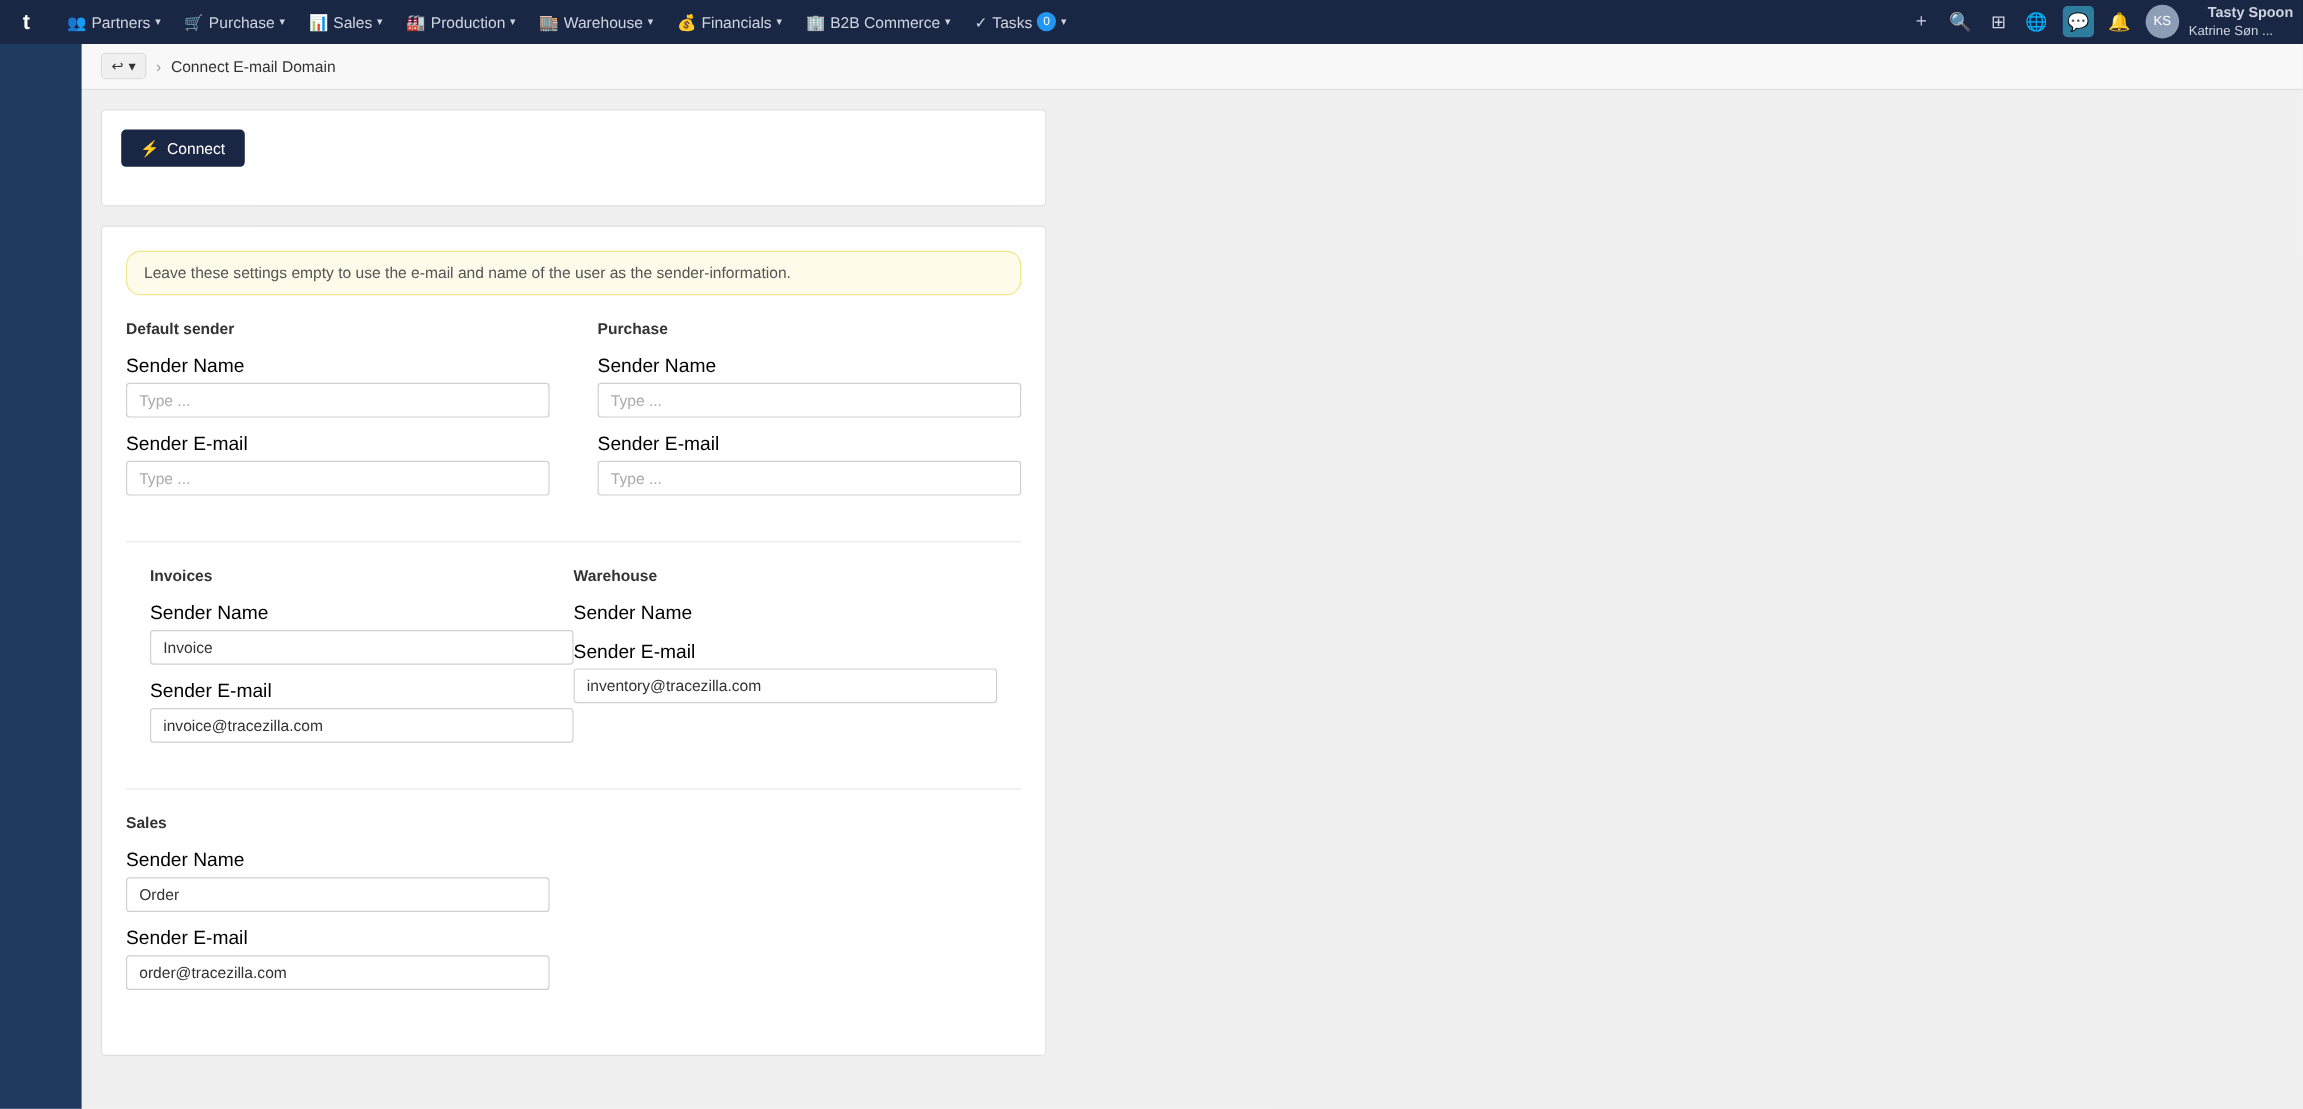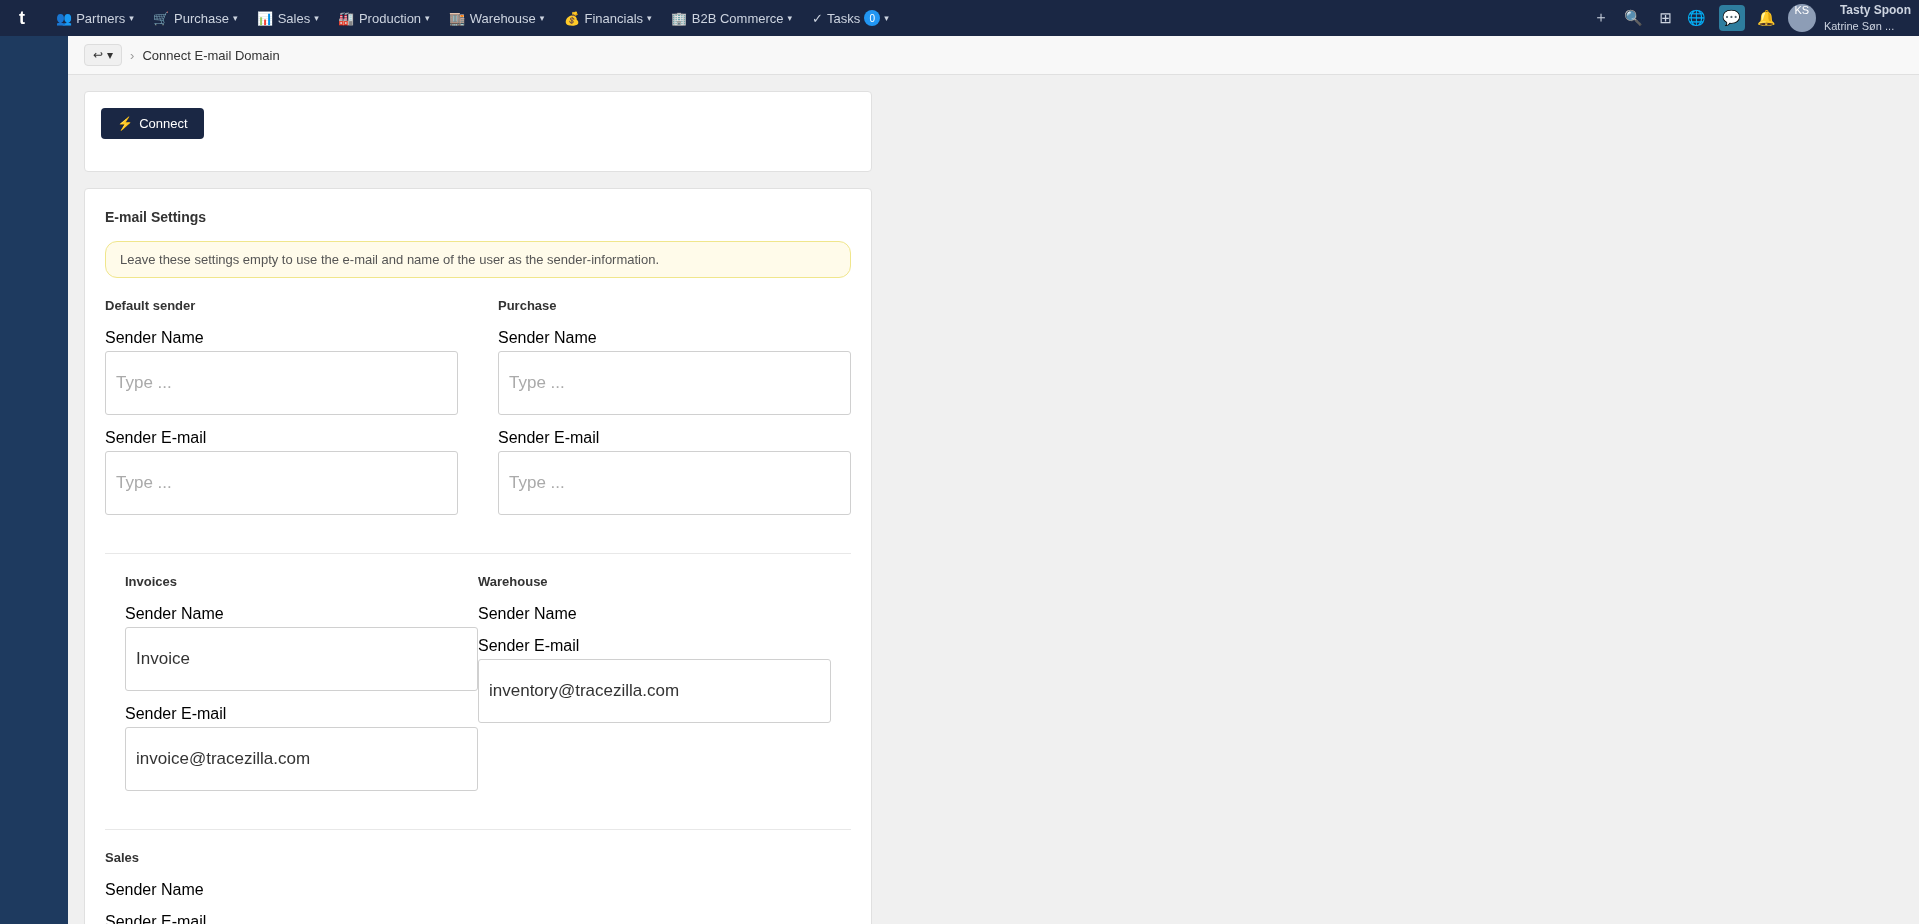--- a/index.html
+++ b/index.html
@@ -71,20 +71,21 @@
       display: flex;
       align-items: center;
       justify-content: center;
     }
     .user-avatar {
       width: 28px;
       height: 28px;
       border-radius: 50%;
       background: #8d9db6;
       display: flex;
+      align-items: center;
       justify-content: center;
       color: white;
       font-size: 11px;
       overflow: hidden;
     }
     .user-info {
       color: #cdd4e0;
       font-size: 11px;
       line-height: 1.3;
     }
@@ -232,22 +233,22 @@
     }
     .field-label {
       font-size: 16px;
       color: #000000;
       margin-bottom: 4px;
     }
     .field-input {
       width: 100%;
       border: 1px solid #d0d0d0;
       border-radius: 3px;
-      padding: 21px 10px;
-      font-size: 17px;
+      padding: 6px 10px;
+      font-size: 13px;
       color: #333;
       outline: none;
       background: white;
     }
     .field-input::placeholder { color: #aaa; }
 
     
     .full-divider {
       grid-column: 1 / -1;
       border: none;
@@ -336,21 +337,20 @@
   <div class="content-area">
 
     <div style="background:white; border:1px solid #e0e0e0; border-radius:4px; padding:16px; margin-bottom:16px;">
       <button class="btn-connect">
         <span>⚡</span>
         <span>Connect</span>
       </button>
     </div>
 
     <div class="card">
-      <div class="section-title">E-mail Settings</div>
 
 
       <div class="info-banner">Leave these settings empty to use the e-mail and name of the user as the sender-information.</div>
 
       <div class="form-sections">
 
         <div class="form-section">
           <div class="section-label">Default sender</div>
           <div class="field-group">
             <div class="field-label">Sender Name</div>
@@ -398,20 +398,21 @@
             <input type="text" class="field-input" placeholder="inventory@tracezilla.com" value="inventory@tracezilla.com" style="">
           </div>
         </div>
 
         <hr class="full-divider">
 
         <div class="form-section">
           <div class="section-label">Sales</div>
           <div class="field-group">
             <div class="field-label">Sender Name</div>
+            <input type="text" class="field-input" placeholder="Order" value="Order" style="">
           </div>
           <div class="field-group">
             <div class="field-label">Sender E-mail</div>
             <input type="text" class="field-input" placeholder="order@tracezilla.com" value="order@tracezilla.com" style="">
           </div>
         </div>
 
         <div class="form-section"></div>
 
       </div>

